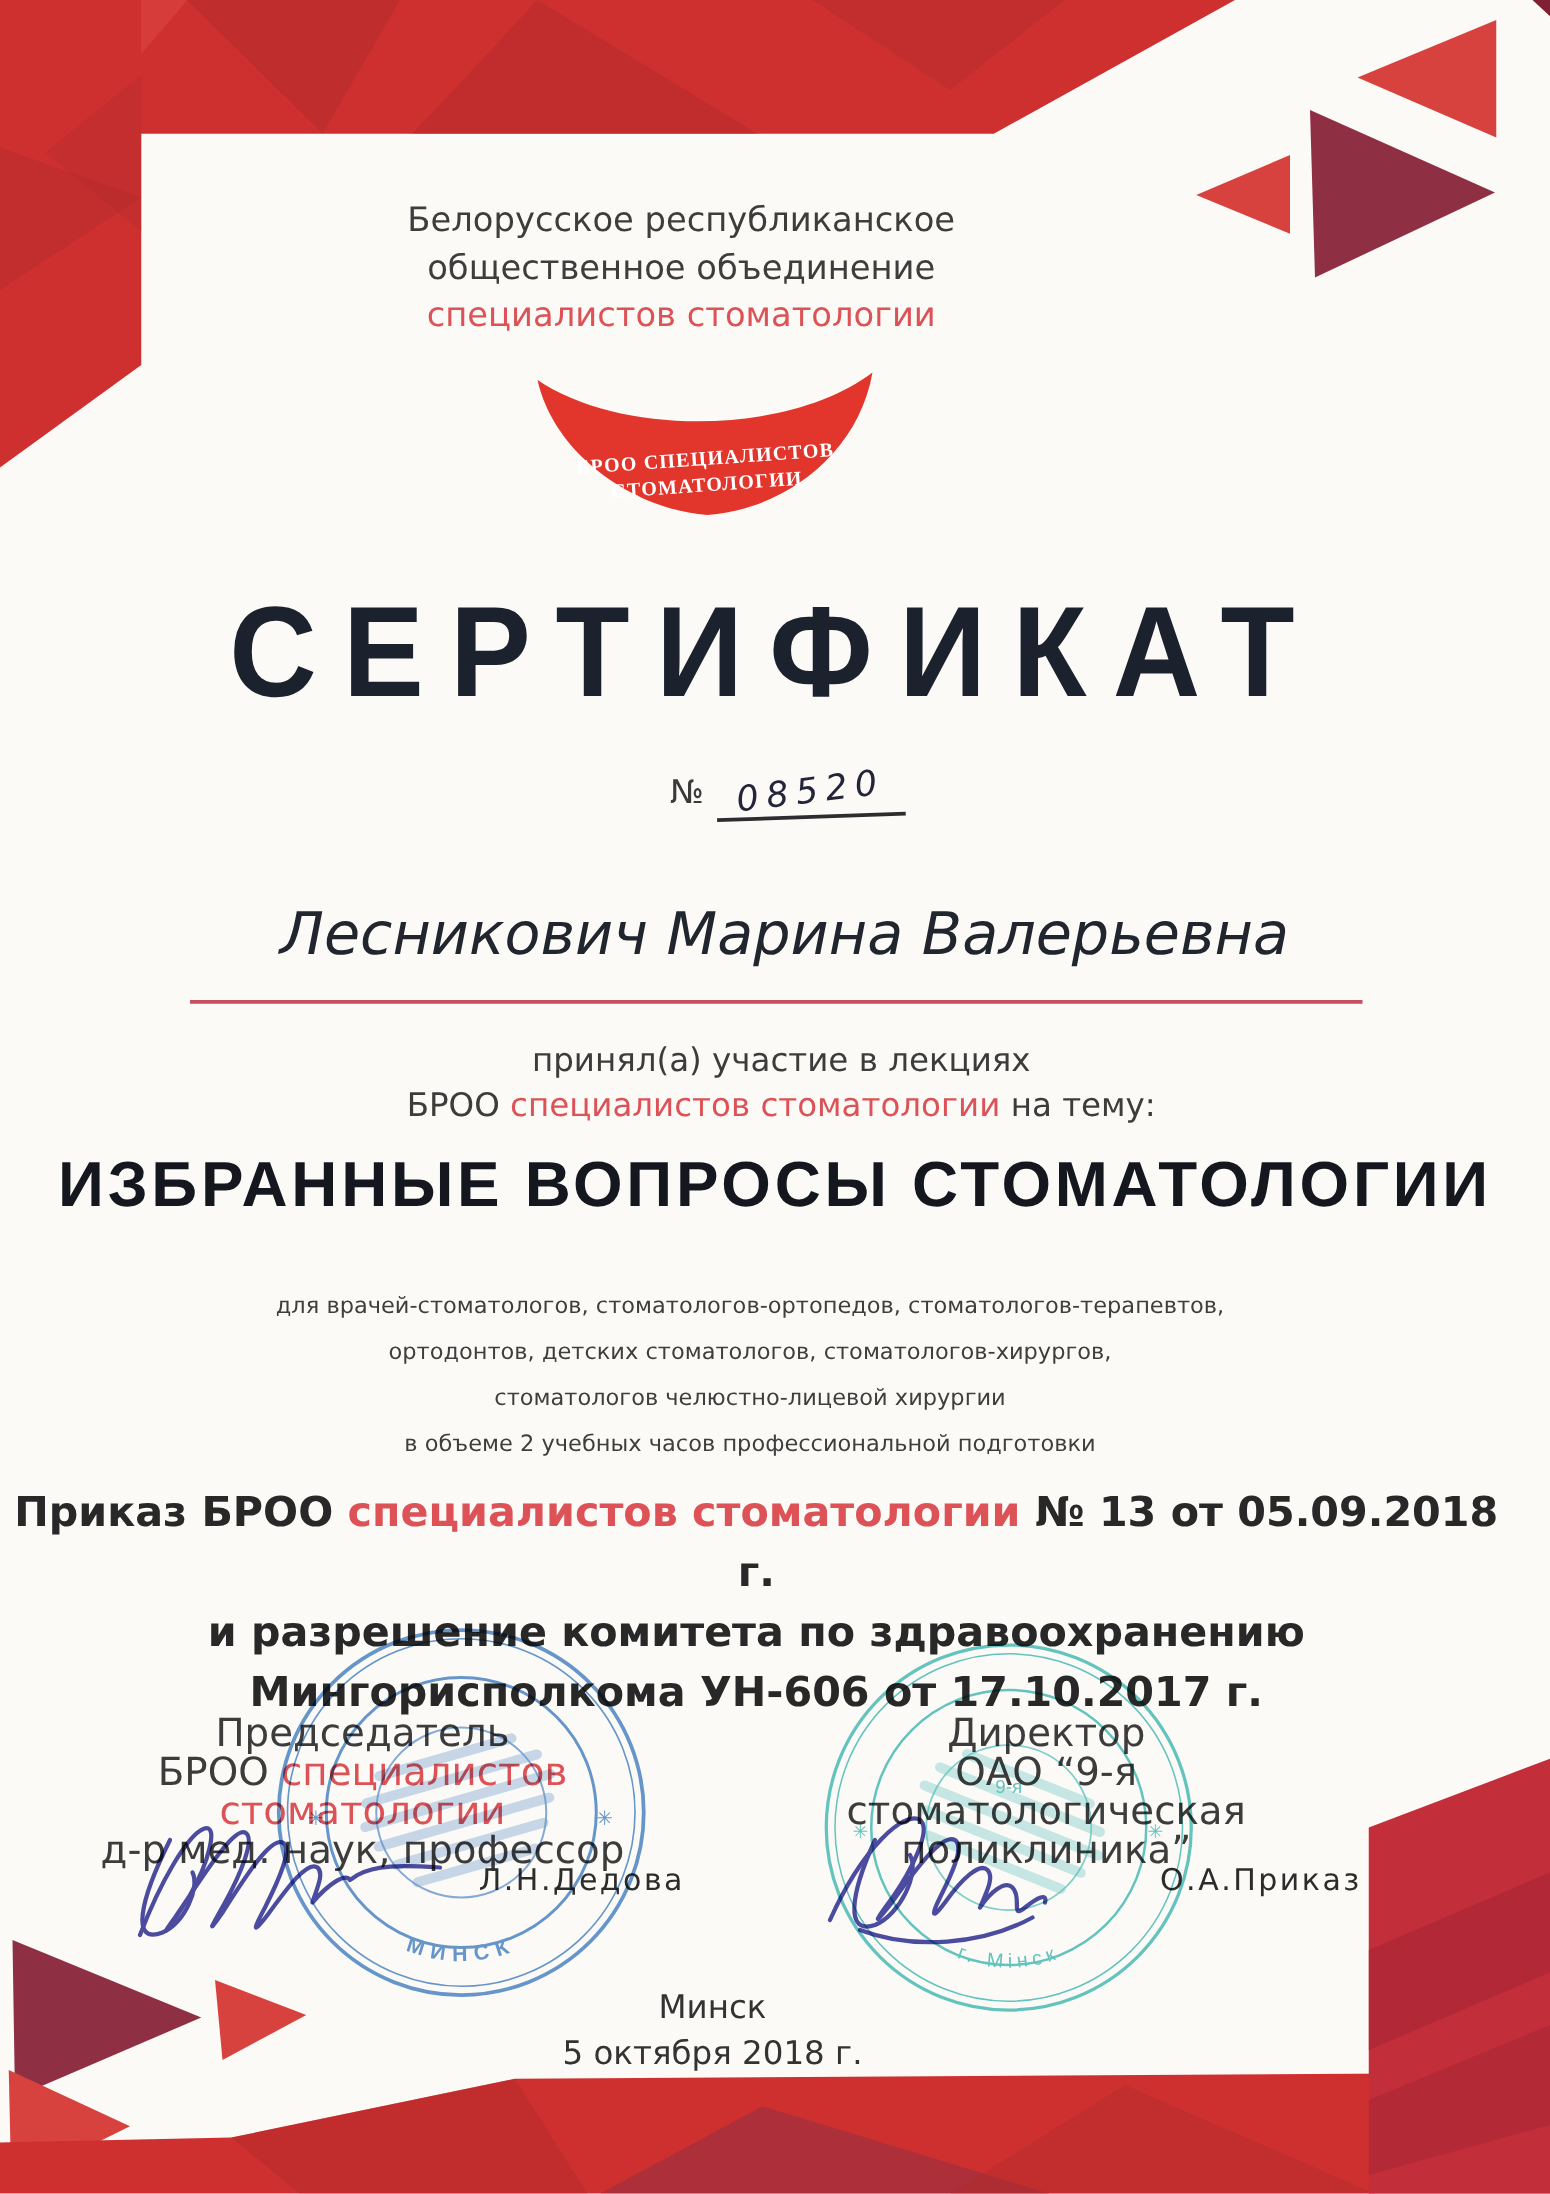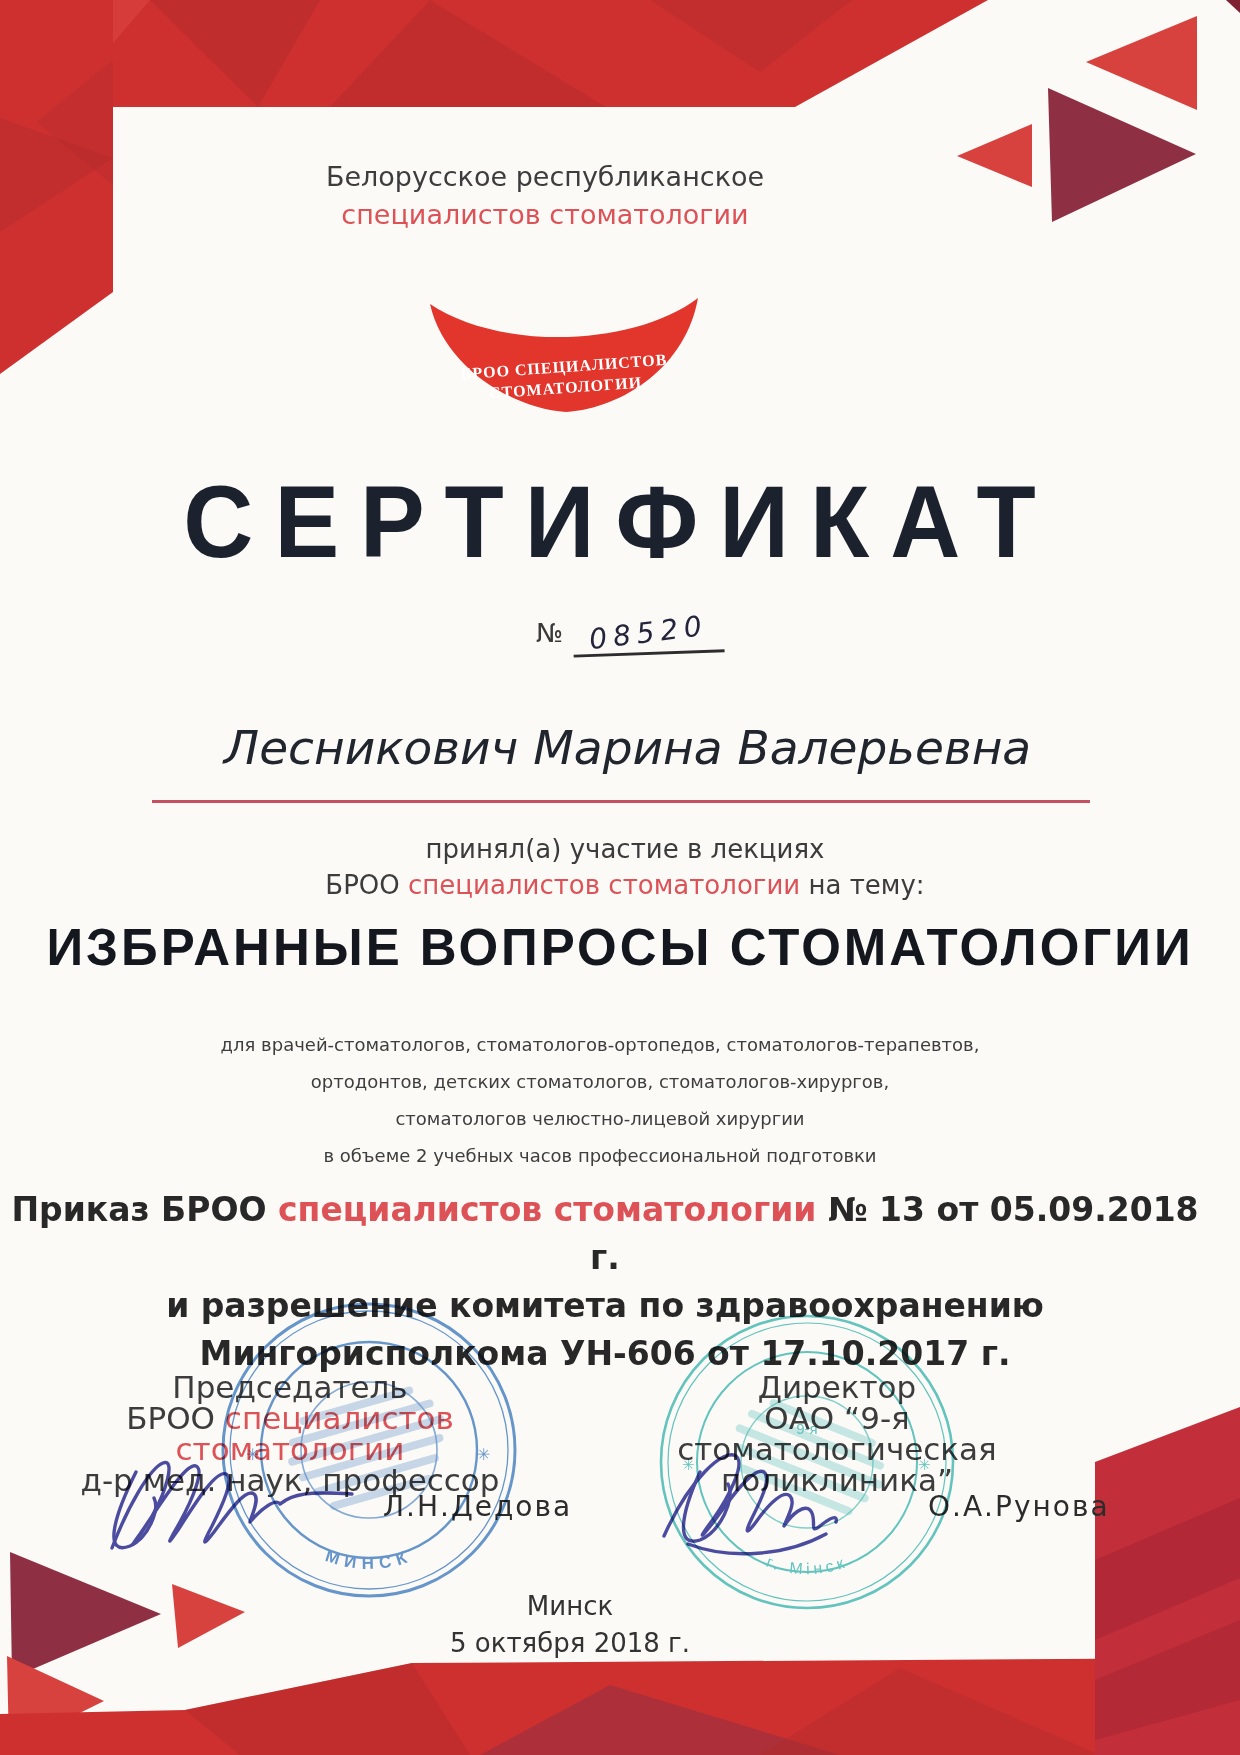--- a/index.html
+++ b/index.html
@@ -43,21 +43,21 @@
   .audience { top:1026px; left:10px; width:1180px; text-align:center;
               font-size:18px; line-height:37px; color:#3e3e3e; }
 
   .order { top:1186px; left:0; width:1210px; text-align:center;
            font-size:33px; line-height:48px; font-weight:bold; color:#282828; }
   .order .red-inline { font-weight:bold; }
 
   .sig-block { text-align:center; font-size:31px; line-height:31px; color:#3c3c3c; }
   .sig-left  { top:1372px; left:60px;  width:460px; }
   .sig-right { top:1372px; left:612px; width:450px; }
-  .sig-name  { font-size:28px; letter-spacing:2px; color:#2c2c2c; }
+  .sig-name  { font-size:24px; letter-spacing:2px; color:#2c2c2c; }
   .sig-name-left  { top:1490px; left:383px; }
   .sig-name-right { top:1490px; left:928px; }
 
   .footer { top:1588px; left:0; width:1140px; text-align:center;
             font-size:26px; line-height:37px; color:#333; }
 
   .stamp { mix-blend-mode:multiply; opacity:.85; }
   .stamp-left  { left:214px; top:1300px; }
   .stamp-right { left:652px; top:1312px; }
   .signatures  { left:0; top:0; mix-blend-mode:multiply; opacity:.92; }
@@ -93,20 +93,21 @@
     <polygon points="610,1685 840,1755 480,1755" fill="#8f2f44" opacity="0.55"></polygon>
     <polygon points="900,1668 1100,1755 760,1755" fill="#b22a2a" opacity="0.4"></polygon>
 
     <polygon points="1095,1462 1240,1407 1240,1755 1095,1755" fill="#c22e3a"></polygon>
     <polygon points="1095,1560 1240,1498 1240,1578 1095,1640" fill="#a52433" opacity="0.55"></polygon>
     <polygon points="1095,1680 1240,1620 1240,1700 1095,1740" fill="#a52433" opacity="0.45"></polygon>
   </svg>
 
   <div class="abs org-block">
     <div>Белорусское республиканское</div>
+    <div>общественное объединение</div>
     <div class="org-red">специалистов стоматологии</div>
   </div>
 
   <div class="abs logo-wrap">
     <svg width="282" height="140" viewBox="0 0 282 140">
       <path d="M 6,16 C 74,62 208,60 274,10 C 262,78 200,120 142,124 C 86,120 20,78 6,16 Z" fill="#e2352c"></path>
       <g transform="rotate(-4 141 92)" fill="#ffffff" font-family="Liberation Serif, serif" font-weight="bold" text-anchor="middle">
         <text x="141" y="84" font-size="16" letter-spacing="1">БРОО СПЕЦИАЛИСТОВ</text>
         <text x="141" y="105" font-size="16" letter-spacing="1">СТОМАТОЛОГИИ</text>
       </g>
@@ -146,21 +147,21 @@
     <div><span>БРОО </span><span class="red-inline">специалистов стоматологии</span></div>
     <div>д-р мед. наук, профессор</div>
   </div>
   <div class="abs sig-name sig-name-left">Л.Н.Дедова</div>
 
   <div class="abs sig-block sig-right">
     <div>Директор</div>
     <div>ОАО “9-я стоматологическая</div>
     <div>поликлиника”</div>
   </div>
-  <div class="abs sig-name sig-name-right">О.А.Рунова</div>
+  <div class="abs sig-name sig-name-right">О.А.Приказ</div>
 
   <div class="abs footer">
     <div>Минск</div>
     <div>5 октября 2018 г.</div>
   </div>
 
   <svg class="abs stamp stamp-left" width="310" height="310" viewBox="0 0 310 310">
     <g stroke="#4d86c9" fill="none">
       <circle cx="155" cy="150" r="146" stroke-width="3"></circle>
       <circle cx="155" cy="150" r="139" stroke-width="1.3"></circle>

